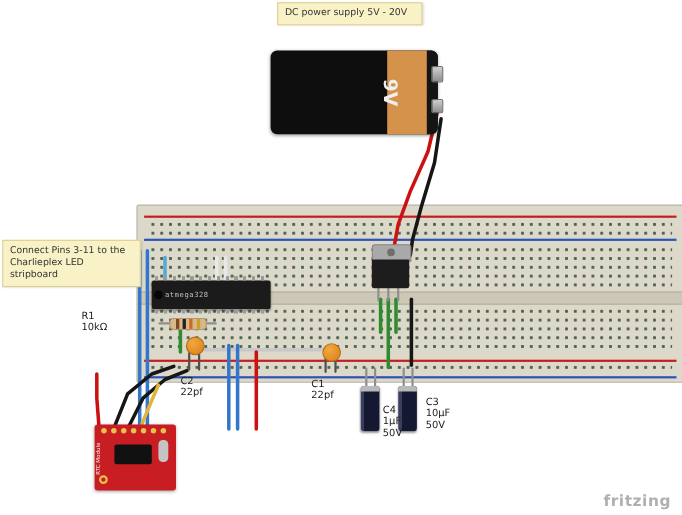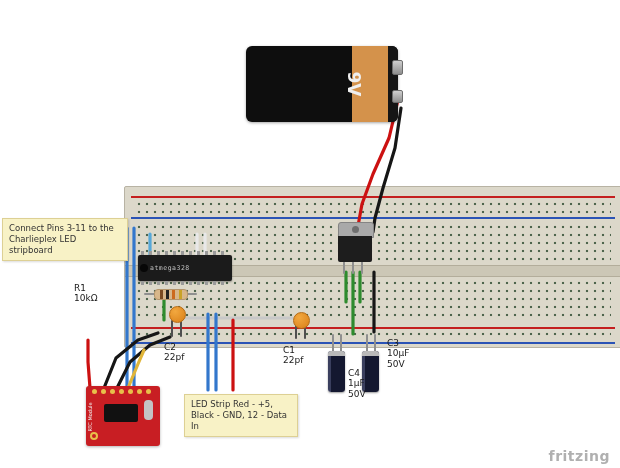--- a/index.html
+++ b/index.html
@@ -33,21 +33,21 @@
   .battery-band{position:absolute;left:106px;top:0;width:40px;height:76px;background:#d4924b;}
   .battery-cap{position:absolute;left:142px;top:0;width:10px;height:76px;background:#151515;
                border-radius:0 6px 6px 0;}
   .battery-nub{position:absolute;left:146px;width:9px;background:linear-gradient(180deg,#cfcfcf,#8e8e8e);
                border-radius:2px;border:1px solid #6d6d6d;}
   .nub1{top:14px;height:13px;} .nub2{top:44px;height:11px;}
   .battery-label{position:absolute;left:88px;top:26px;width:36px;height:24px;text-align:center;
                  transform:rotate(90deg);color:#efefef;font-size:17px;font-weight:bold;}
 
   
-  .chip{position:absolute;left:138px;top:255px;width:94px;height:26px;background:#1b1b1b;
+  .chip{position:absolute;left:138px;top:255px;width:108px;height:26px;background:#1b1b1b;
         border-radius:2px;box-shadow:0 1px 2px rgba(0,0,0,.4);}
   .chip-pins{position:absolute;left:3px;right:3px;height:4px;
              background:repeating-linear-gradient(90deg,#9a9a9a 0 3px,rgba(0,0,0,0) 3px 8px);}
   .chip-pins.top{top:-4px;} .chip-pins.bottom{bottom:-4px;}
   .chip-notch{position:absolute;left:2px;top:9px;width:8px;height:8px;border-radius:50%;background:#070707;}
   .chip-label{position:absolute;left:12px;top:9px;font-size:6.5px;color:#c0c0c0;
               font-family:"DejaVu Sans Mono", monospace;letter-spacing:.5px;}
 
   
   .regulator{position:absolute;left:338px;top:222px;width:34px;height:40px;}
@@ -197,41 +197,41 @@
         <span></span>
         <span></span>
         <span></span>
     </div>
     <div class="rtc-ic"></div>
     <div class="rtc-crystal"></div>
     <div class="rtc-mount"></div>
     <div class="rtc-label">RTC Module</div>
   </div>
 
+  <div class="note note-power">DC power supply 5V - 20V</div>
   <div class="note note-pins">Connect Pins 3-11 to the Charlieplex LED stripboard</div>
-  <div class="note note-led">LED Strip Red - +5, Black - GND, 12 - Data In</div>
 
   <div class="part-label" style="left:74px;top:283px">
     <span>R1</span>
     <span>10kΩ</span>
   </div>
   <div class="part-label" style="left:164px;top:342px">
     <span>C2</span>
     <span>22pf</span>
   </div>
   <div class="part-label" style="left:283px;top:345px">
     <span>C1</span>
     <span>22pf</span>
   </div>
   <div class="part-label" style="left:348px;top:368px">
     <span>C4</span>
     <span>1µF</span>
     <span>50V</span>
   </div>
-  <div class="part-label" style="left:387px;top:338px">
+  <div class="part-label" style="left:387px;top:361px">
     <span>C3</span>
     <span>10µF</span>
     <span>50V</span>
   </div>
 
   <div class="watermark">fritzing</div>
 
 </div>
 
 </body></html>

